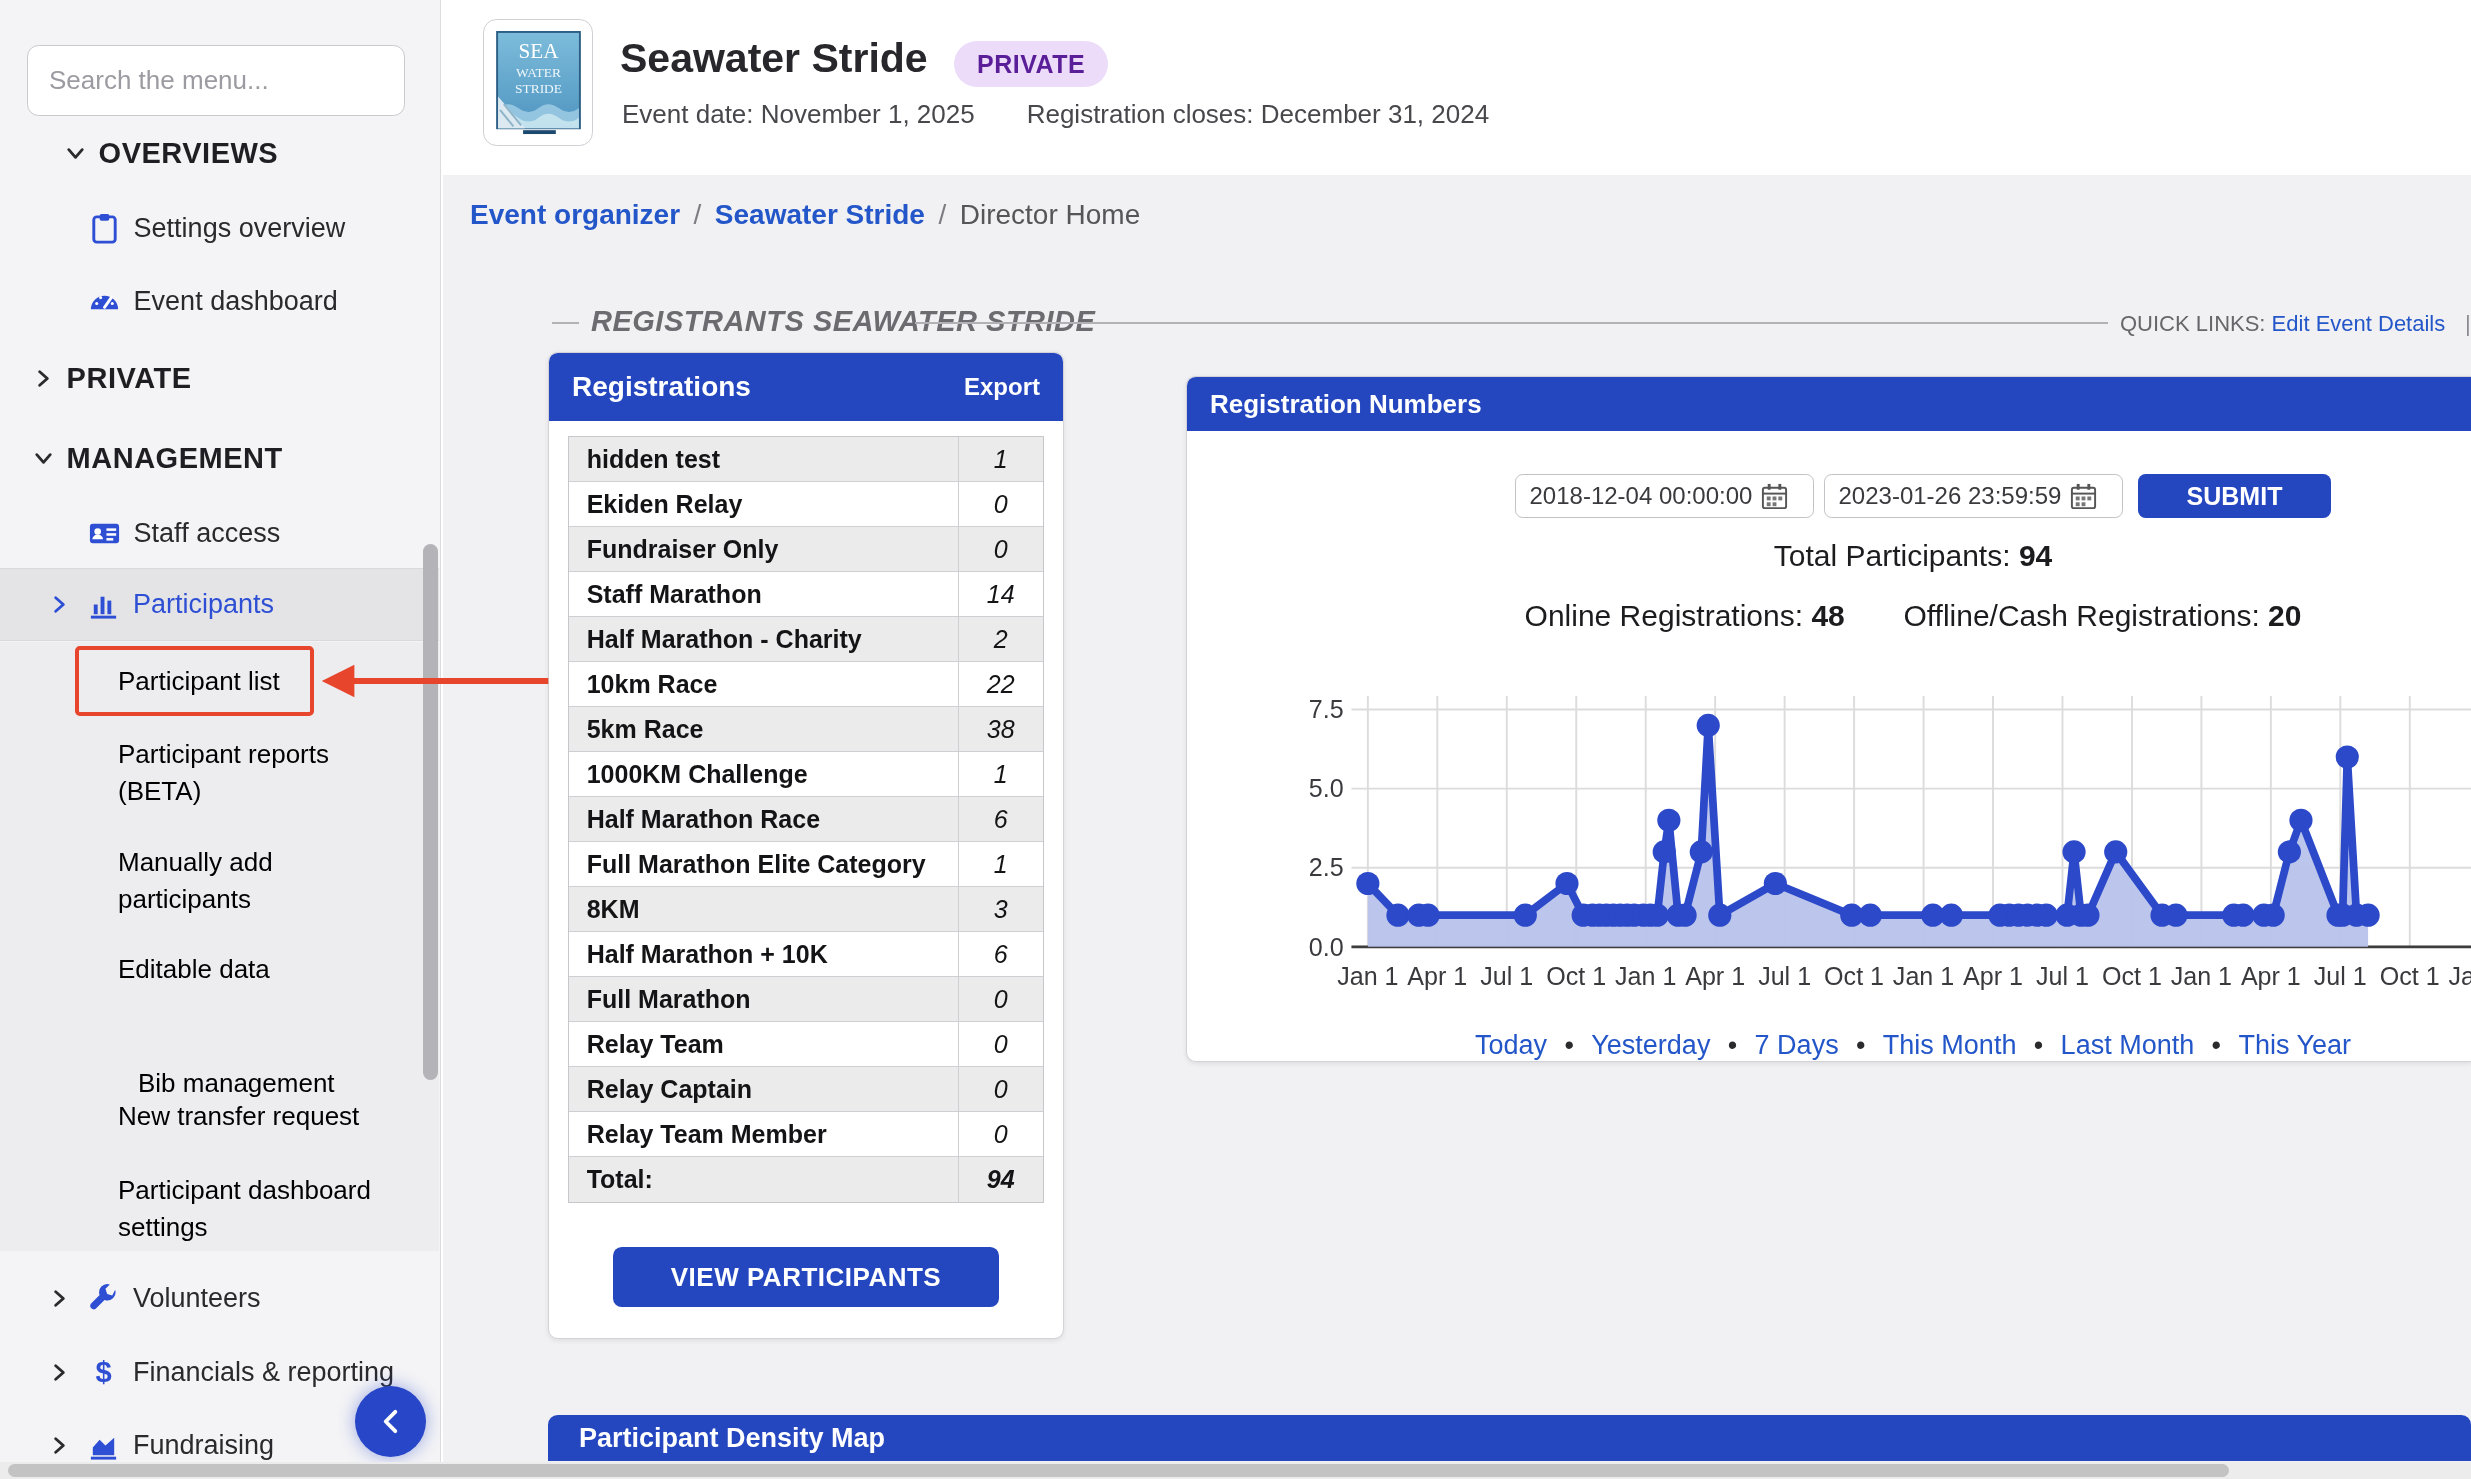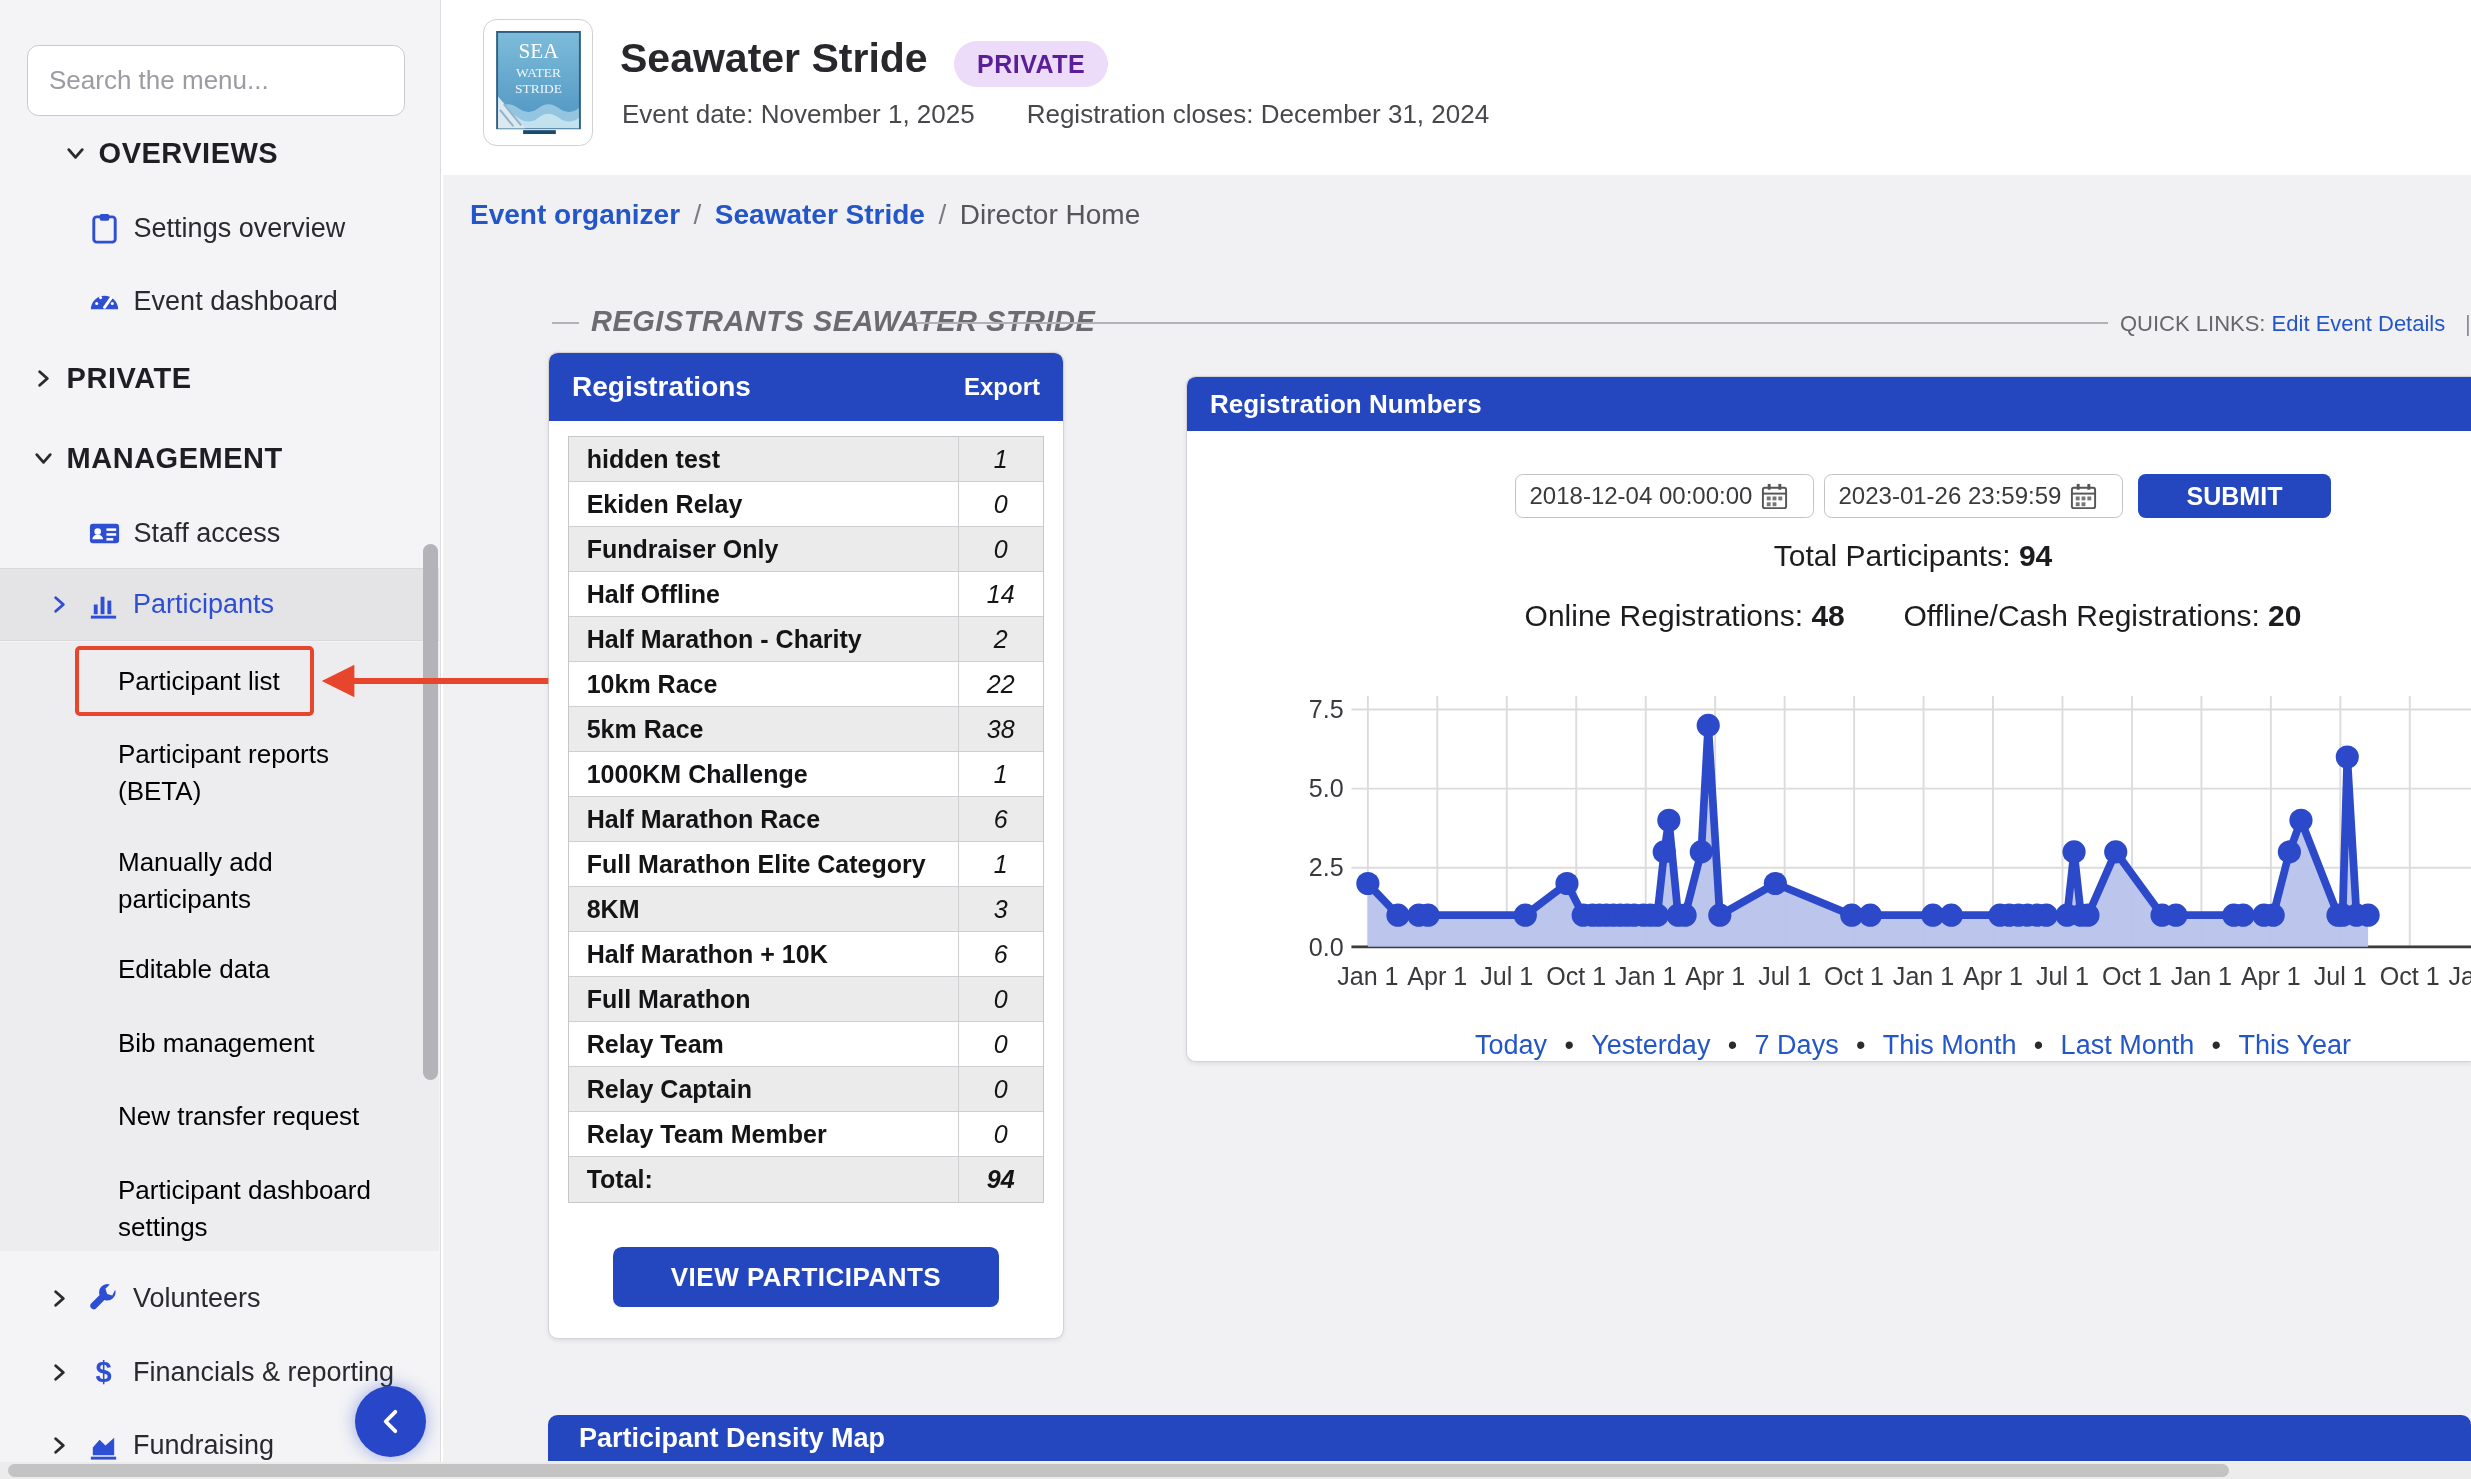--- a/index.html
+++ b/index.html
@@ -170,21 +170,21 @@
         </div>
         <div class="reg-row even">
           <div class="reg-name">Ekiden Relay</div>
           <div class="reg-val">0</div>
         </div>
         <div class="reg-row odd">
           <div class="reg-name">Fundraiser Only</div>
           <div class="reg-val">0</div>
         </div>
         <div class="reg-row even">
-          <div class="reg-name">Half Offline</div>
+          <div class="reg-name">Staff Marathon</div>
           <div class="reg-val">14</div>
         </div>
         <div class="reg-row odd">
           <div class="reg-name">Half Marathon - Charity</div>
           <div class="reg-val">2</div>
         </div>
         <div class="reg-row even">
           <div class="reg-name">10km Race</div>
           <div class="reg-val">22</div>
         </div>
@@ -463,21 +463,21 @@
         </div>
         <div class="sb-row" style="top: 734px; height: 77px;">
           <span class="sb-sub-label" style="margin-left: 118px; width: 282px;">Participant reports (BETA)</span>
         </div>
         <div class="sb-row" style="top: 842px; height: 77px;">
           <span class="sb-sub-label" style="margin-left: 118px; width: 282px;">Manually add participants</span>
         </div>
         <div class="sb-row" style="top: 940px; height: 58px;">
           <span class="sb-sub-label" style="margin-left: 118px; width: 282px;">Editable data</span>
         </div>
-        <div class="sb-row" style="top: 1014px; height: 58px;">
+        <div class="sb-row" style="top: 1054px; height: 58px; margin-left: 20px;">
           <span class="sb-sub-label" style="margin-left: 118px; width: 282px;">Bib management</span>
         </div>
         <div class="sb-row" style="top: 1087px; height: 58px;">
           <span class="sb-sub-label" style="margin-left: 118px; width: 282px;">New transfer request</span>
         </div>
         <div class="sb-row" style="top: 1170px; height: 77px;">
           <span class="sb-sub-label" style="margin-left: 118px; width: 282px;">Participant dashboard settings</span>
         </div>
         <div class="sb-row" style="top: 1269px; height: 58px;">
           <svg width="23" height="23" viewBox="0 0 24 24" style="margin-left: 48px;">

